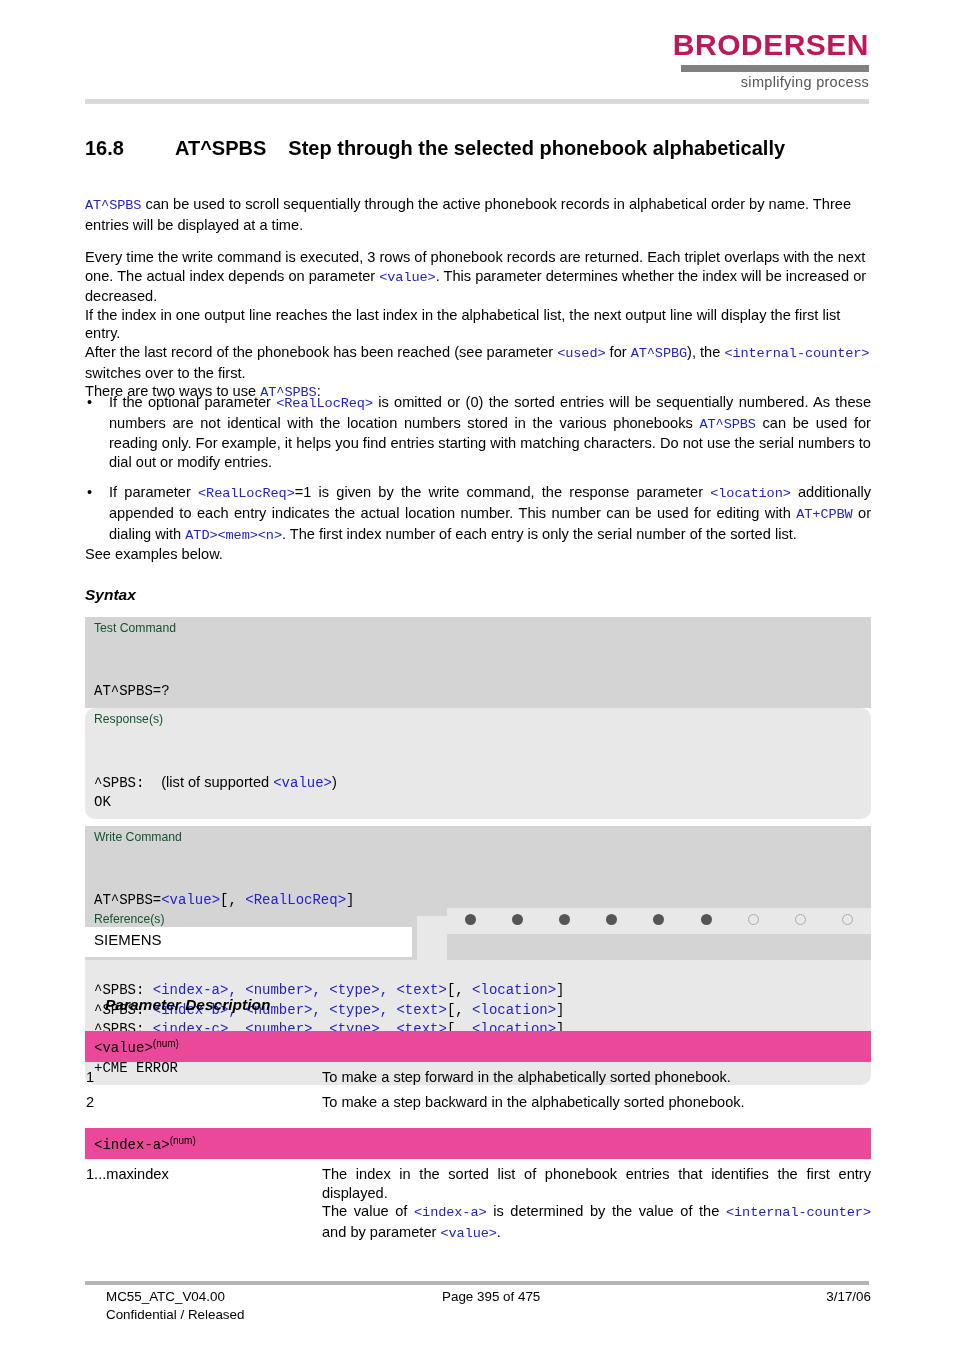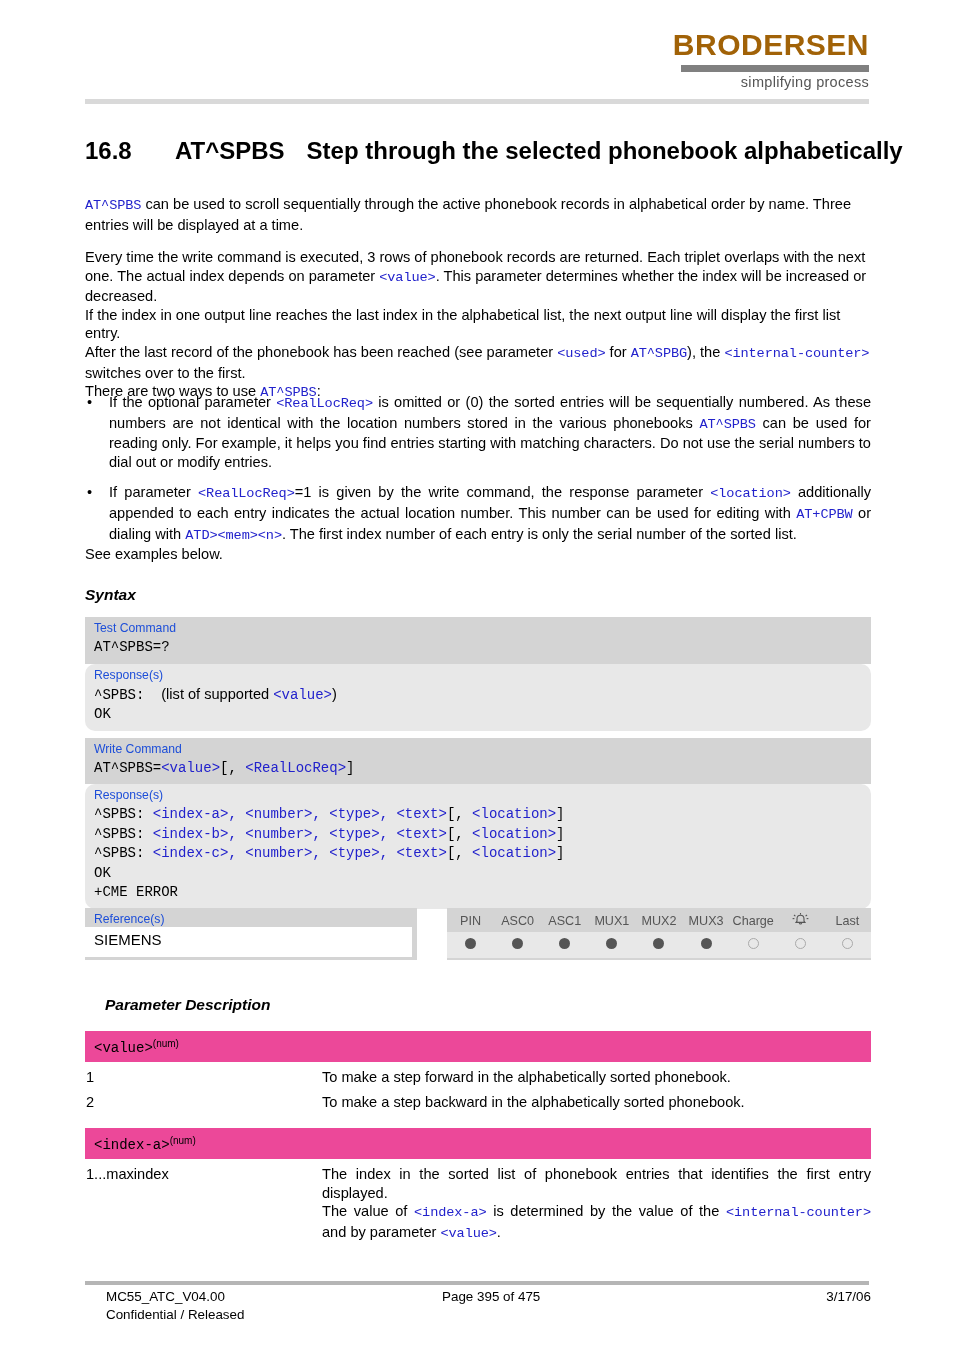--- a/index.html
+++ b/index.html
@@ -29,21 +29,21 @@
     right: 85px;
     top: 30px;
     width: 210px;
     text-align: right;
   }
   .brand-name {
     font-family: "Liberation Sans", sans-serif;
     font-weight: bold;
     font-size: 30px;
     letter-spacing: 0.5px;
-    color: #a16207;
+    color: #be185d;
     line-height: 1;
     text-align: right;
     white-space: nowrap;
   }
   .brand-rule {
     height: 7px;
     background: #808080;
     margin: 5px 0 3px 22px;
   }
   .brand-tag {
@@ -61,21 +61,21 @@
     height: 5px;
     background: #d9d9d9;
   }
 
   
   .doc-title {
     position: absolute;
     left: 85px;
     top: 137px;
     width: 800px;
-    font-size: 24px;
+    font-size: 20px;
     font-weight: bold;
     white-space: nowrap;
   }
   .doc-title .num { display: inline-block; width: 90px; }
   .doc-title .cmd { display: inline-block; margin-right: 22px; }
 
   
   .body-block {
     position: absolute;
     left: 85px;
@@ -123,31 +123,32 @@
   .syntax-wrap {
     position: absolute;
     left: 85px;
     top: 617px;
     width: 786px;
   }
   .blk-cmd   { background: #d4d4d4; }
   .blk-resp  { background: #e8e8e8; border-radius: 10px; }
   .blk-label {
     font-size: 12.2px;
-    color: #1d4ed8;
+    color: #14532d;
     padding: 4px 9px 1px 9px;
     line-height: 15px;
   }
   .blk-code {
     font-family: "Liberation Mono", monospace;
     font-size: 14px;
     color: #000000;
     padding: 1px 9px 6px 9px;
     line-height: 19.5px;
     white-space: pre;
+    margin-top: 44px;
   }
   .blk-code .v { color: #2222cc; }
   .blk-code .sans {
     font-family: "Liberation Sans", sans-serif;
     font-size: 14.6px;
   }
   .gap { height: 7px; background: #ffffff; }
 
   
   .refrow {
@@ -337,43 +338,20 @@
 
   <div class="refrow">
     <div class="ref-left">
       <div class="blk-label">Reference(s)</div>
       <div class="ref-value">SIEMENS</div>
     </div>
 
     <div class="ref-right">
       <table class="cap-table">
         <tbody>
-            <tr>
-          <th>PIN</th>
-          <th>ASC0</th>
-          <th>ASC1</th>
-          <th>MUX1</th>
-          <th>MUX2</th>
-          <th>MUX3</th>
-          <th>Charge</th>
-          <th>
-            <span class="bell-icon">
-              <svg width="19" height="15" viewBox="0 0 19 15">
-                <path d="M9.5 3.2 C7.1 3.2 6.0 4.9 6.0 7.0 L6.0 9.0 L5.0 10.4 L14.0 10.4 L13.0 9.0 L13.0 7.0 C13.0 4.9 11.9 3.2 9.5 3.2 Z" fill="none" stroke="#555555" stroke-width="1.1"></path>
-                <path d="M8.3 11.2 C8.5 12.3 10.5 12.3 10.7 11.2" fill="none" stroke="#555555" stroke-width="1.1"></path>
-                <line x1="9.5" y1="1.0" x2="9.5" y2="2.6" stroke="#555555" stroke-width="1.1"></line>
-                <line x1="3.0" y1="3.0" x2="4.4" y2="4.2" stroke="#555555" stroke-width="1.1"></line>
-                <line x1="16.0" y1="3.0" x2="14.6" y2="4.2" stroke="#555555" stroke-width="1.1"></line>
-                <line x1="1.6" y1="6.6" x2="3.4" y2="6.6" stroke="#555555" stroke-width="1.1"></line>
-                <line x1="17.4" y1="6.6" x2="15.6" y2="6.6" stroke="#555555" stroke-width="1.1"></line>
-              </svg>
-            </span>
-          </th>
-          <th>Last</th>
-        </tr>
         <tr>
           <td><span class="dotmark dot-on"></span></td>
           <td><span class="dotmark dot-on"></span></td>
           <td><span class="dotmark dot-on"></span></td>
           <td><span class="dotmark dot-on"></span></td>
           <td><span class="dotmark dot-on"></span></td>
           <td><span class="dotmark dot-on"></span></td>
           <td><span class="dotmark dot-off"></span></td>
           <td><span class="dotmark dot-off"></span></td>
           <td><span class="dotmark dot-off"></span></td>

